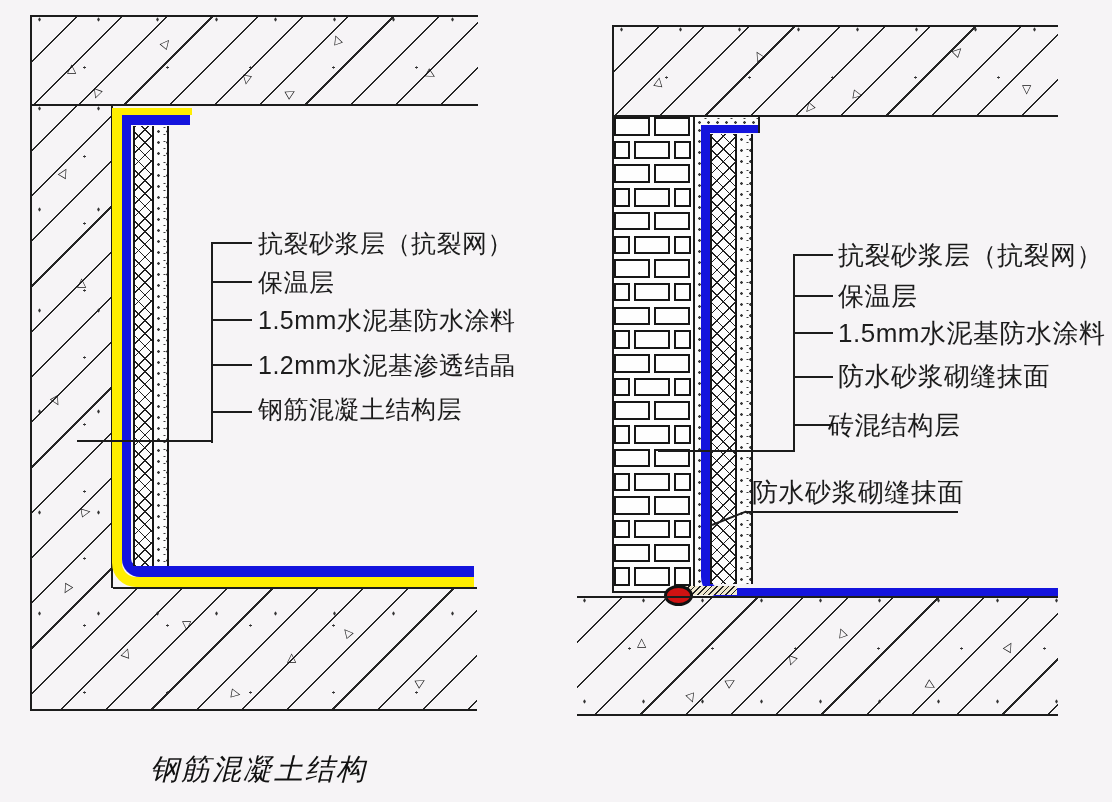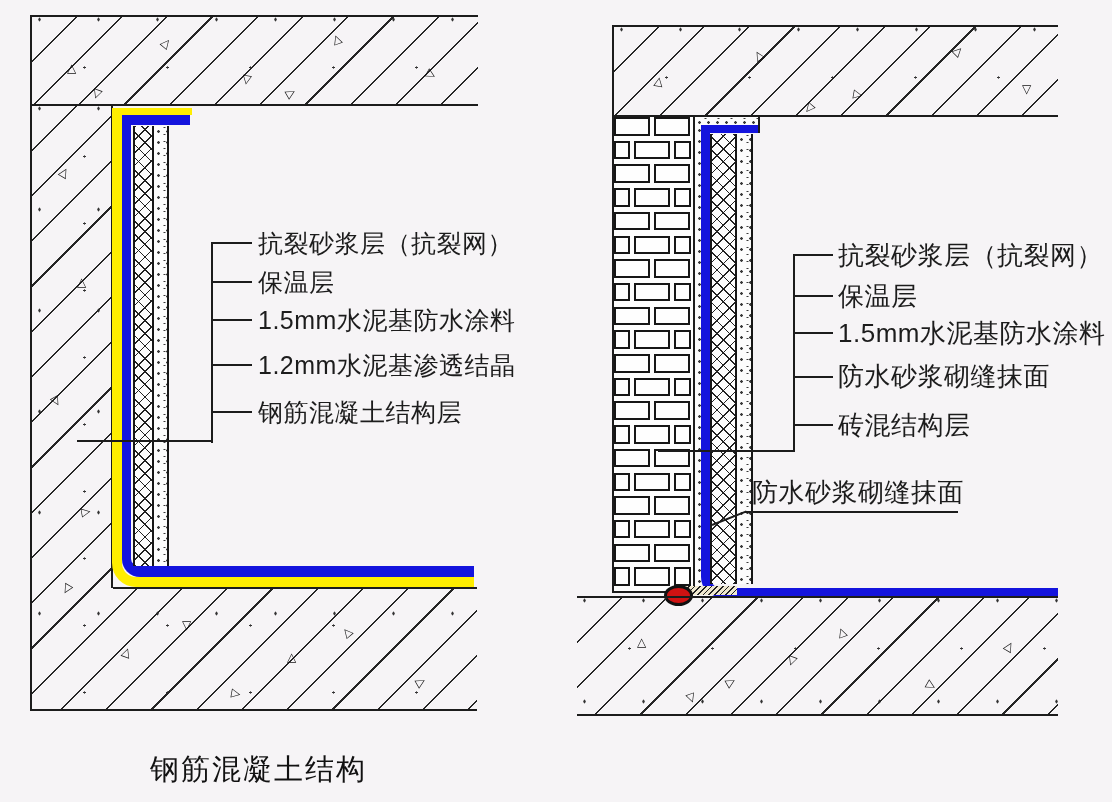--- a/index.html
+++ b/index.html
@@ -101,23 +101,23 @@
   <div class="abs line" style="left:211px;top:281px;width:41px;height:2px;"></div>
   <div class="abs line" style="left:211px;top:319px;width:41px;height:2px;"></div>
   <div class="abs line" style="left:211px;top:364px;width:41px;height:2px;"></div>
   <div class="abs line" style="left:211px;top:411px;width:41px;height:2px;"></div>
   <div class="abs line" style="left:77px;top:440px;width:136px;height:2px;"></div>
 
   <div class="abs label" style="left:258px;top:227px;">抗裂砂浆层（抗裂网）</div>
   <div class="abs label" style="left:258px;top:266px;">保温层</div>
   <div class="abs label" style="left:258px;top:304px;">1.5mm水泥基防水涂料</div>
   <div class="abs label" style="left:258px;top:349px;">1.2mm水泥基渗透结晶</div>
-  <div class="abs label" style="left:258px;top:396px;">钢筋混凝土结构层</div>
-
-  <div class="abs caption" style="left:150px;top:750px;">钢筋混凝土结构</div>
+  <div class="abs label" style="left:258px;top:396px;font-family:Liberation Mono, monospace;">钢筋混凝土结构层</div>
+
+  <div class="abs caption" style="left:150px;top:750px;font-style:italic;">钢筋混凝土结构</div>
 </div>
 
 <div class="abs" style="left:556px;top:0;width:556px;height:802px;">
 
   <div class="abs concrete" id="rceil" style="left:56px;top:25px;width:446px;height:92px;border-top:2px solid var(--ink);border-left:2px solid var(--ink);border-bottom:2px solid var(--ink);">
       <span class="tri" style="left: 40px; top: 48px; transform: rotate(10deg);">△</span>
       <span class="tri" style="left: 140px; top: 22px; transform: rotate(-30deg);">△</span>
       <span class="tri" style="left: 240px; top: 62px; transform: rotate(100deg);">△</span>
       <span class="tri" style="left: 340px; top: 18px; transform: rotate(45deg);">△</span>
       <span class="tri" style="left: 408px; top: 58px; transform: rotate(180deg);">△</span>
@@ -209,19 +209,19 @@
   <div class="abs line" style="left:237px;top:295px;width:40px;height:2px;"></div>
   <div class="abs line" style="left:237px;top:332px;width:40px;height:2px;"></div>
   <div class="abs line" style="left:237px;top:376px;width:40px;height:2px;"></div>
   <div class="abs line" style="left:237px;top:424px;width:40px;height:2px;"></div>
   <div class="abs line" style="left:102px;top:450px;width:137px;height:2px;"></div>
 
   <div class="abs label" style="left:282px;top:239px;font-size:26px;">抗裂砂浆层（抗裂网）</div>
   <div class="abs label" style="left:282px;top:280px;font-size:26px;">保温层</div>
   <div class="abs label" style="left:282px;top:317px;font-size:26px;">1.5mm水泥基防水涂料</div>
   <div class="abs label" style="left:282px;top:361px;font-size:26px;font-family:Liberation Serif, serif;">防水砂浆砌缝抹面</div>
-  <div class="abs label" style="left:282px;top:409px;font-size:26px;">砖混结构层</div>
+  <div class="abs label" style="left:272px;top:409px;font-size:26px;">砖混结构层</div>
 
   <div class="abs label" style="left:196px;top:476px;font-size:26px;">防水砂浆砌缝抹面</div>
   <div class="abs line" style="left:189px;top:511px;width:213px;height:2px;"></div>
   <div class="abs line" style="left:156px;top:524px;width:37px;height:2px;transform:rotate(-21.5deg);transform-origin:left center;"></div>
 
 </div>
 
 </body></html>

